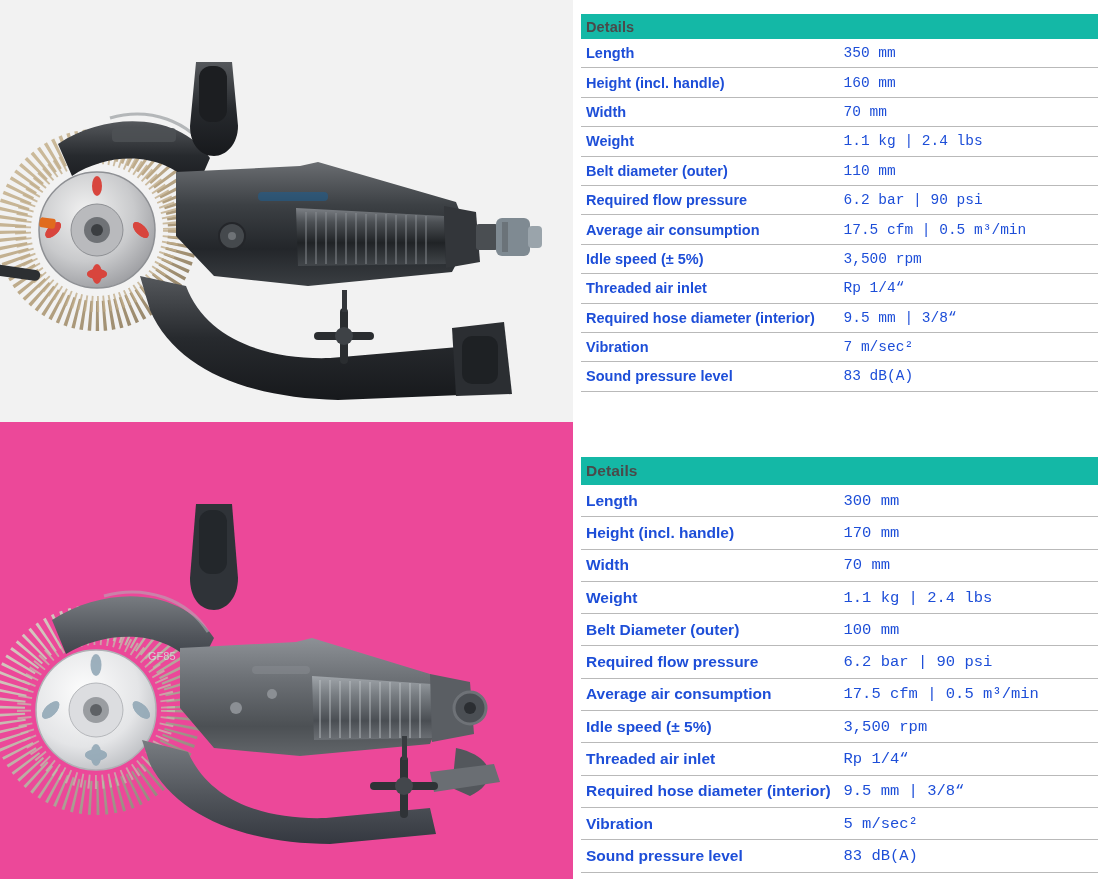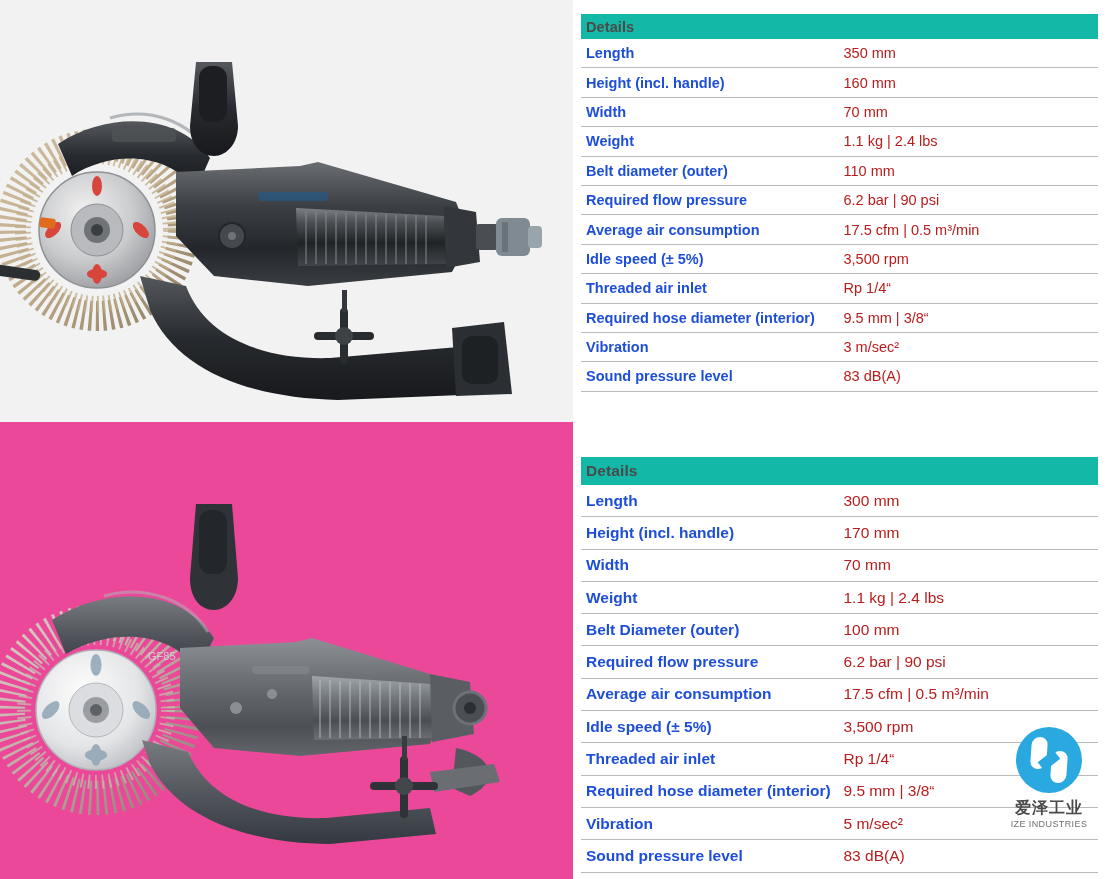--- a/index.html
+++ b/index.html
@@ -77,22 +77,23 @@
   .spec tr.row td {
     border-bottom: 1px solid #b9b9b9;
   }
   .spec td.k {
     width: 272px;
     font-weight: bold;
     padding-left: 5px;
     color: #1d4ed8;
   }
   .spec td.v {
-    color: #b91c1c;
+    color: #1d4ed8;
     padding-left: 4px;
+    font-family: Liberation Mono, monospace;
   }
   .block-1 .spec td.k, .block-1 .spec td.v {
     font-size: 14.5px;
     height: 28.4px;
   }
   .block-2 .spec td.k, .block-2 .spec td.v {
     font-size: 15.5px;
     height: 31.3px;
   }
   .block-2 .spec .hdr td { font-size: 15.5px; height: 28px; }
@@ -327,21 +328,21 @@
           <tr class="row">
             <td class="k">Threaded air inlet</td>
             <td class="v">Rp 1/4“</td>
           </tr>
           <tr class="row">
             <td class="k">Required hose diameter (interior)</td>
             <td class="v">9.5 mm | 3/8“</td>
           </tr>
           <tr class="row">
             <td class="k">Vibration</td>
-            <td class="v">3 m/sec²</td>
+            <td class="v">7 m/sec²</td>
           </tr>
           <tr class="row">
             <td class="k">Sound pressure level</td>
             <td class="v">83 dB(A)</td>
           </tr>
         </tbody>
       </table>
     </div>
   </div>
 
@@ -500,21 +501,14 @@
           </tr>
           <tr class="row">
             <td class="k">Sound pressure level</td>
             <td class="v">83 dB(A)</td>
           </tr>
         </tbody>
       </table>
     </div>
   </div>
 
-  <div class="watermark">
-    <div class="wm-circle">
-      <div class="wm-bar"></div>
-    </div>
-    <div class="wm-cn">爱泽工业</div>
-    <div class="wm-en">IZE INDUSTRIES</div>
-  </div>
 
 </div>
 
 </body></html>

